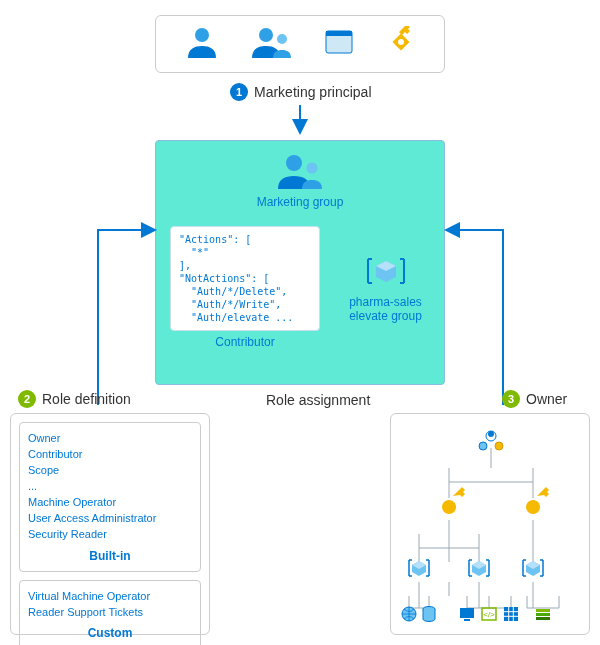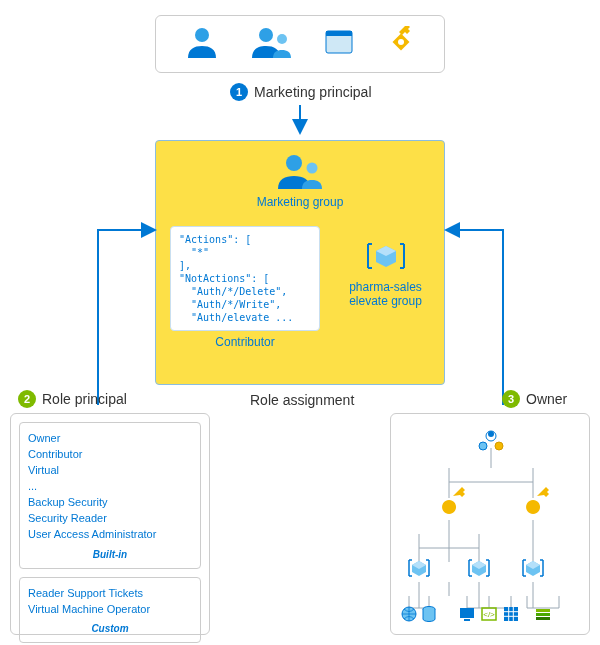--- a/index.html
+++ b/index.html
@@ -29,28 +29,28 @@
   .badge.blue { background: #0078d4; }
   .section-title { display: flex; align-items: center; font-size: 14px; color: #333; }
   .icon-row { display: flex; justify-content: space-around; align-items: center; height: 100%; padding: 6px 12px; }
   .caption { font-size: 12px; text-align: center; color: #333; }
   .caption-blue { font-size: 12px; text-align: center; color: #0078d4; }
   .role-box .inner {
     margin: 8px; padding: 8px;
     border: 1px solid #ccc; border-radius: 4px;
   }
   .role-link { color: #0078d4; font-size: 11px; line-height: 1.45; }
-  .role-cat { color: #0078d4; font-size: 10px; font-weight: bold; text-align: center; margin-top: 6px; font-style: italic; }
+  .role-cat { color: #0078d4; font-size: 12px; font-weight: bold; text-align: center; margin-top: 6px; }
   .code-box {
     background: #fff; border: 1px solid #c9dff0; border-radius: 4px;
     font-family: Consolas, monospace; font-size: 10px; color: #0078d4;
     padding: 6px 8px; white-space: pre; line-height: 1.3;
   }
   .assign-panel {
-    background: #fde047;
+    background: #5eead4;
     border: 1px solid #8abde0;
     border-radius: 4px;
   }
   .scope-panel { padding: 8px; }
   svg.arrow { position: absolute; overflow: visible; }
   .tree-line { stroke: #9aa8b4; stroke-width: 1; fill: none; }
 </style>
 </head>
 <body>
 
@@ -118,35 +118,35 @@
     <div class="code-box">"Actions": [
   "*"
 ],
 "NotActions": [
   "Auth/*/Delete",
   "Auth/*/Write",
   "Auth/elevate ...</div>
     <div class="caption-blue" style="margin-top:4px;">Contributor</div>
   </div>
 
-  <div class="abs" style="left:182px; top:95px; width:95px; text-align:center;">
+  <div class="abs" style="left:182px; top:110px; width:95px; text-align:center;">
     <span>
       <svg width="46" height="40" viewBox="0 0 46 40">
         <path d="M5 8 v24 M5 8 h4 M5 32 h4" stroke="#0078d4" stroke-width="2" fill="none"></path>
         <path d="M41 8 v24 M41 8 h-4 M41 32 h-4" stroke="#0078d4" stroke-width="2" fill="none"></path>
         <polygon points="23,10 33,15 33,26 23,31 13,26 13,15" fill="#6dc3f2"></polygon>
         <polygon points="23,10 33,15 23,20 13,15" fill="#b4e0fa"></polygon>
       </svg>
     </span>
     <div class="caption-blue">pharma-sales</div>
     <div class="caption-blue">elevate group</div>
   </div>
 </div>
 
-<div class="abs caption" style="left:250px; top:392px; font-size:14px;">Role assignment</div>
+<div class="abs caption" style="left:266px; top:392px; font-size:14px;">Role assignment</div>
 
 <svg class="arrow" style="left:93px; top:225px;" width="65" height="180">
   <defs>
       <marker id="ah2" markerWidth="8" markerHeight="8" refX="4" refY="4" orient="auto">
         <path d="M0 0 L8 4 L0 8 z" fill="#0078d4"></path>
       </marker>
     </defs>
   <path d="M5 180 V5 H56" stroke="#0078d4" stroke-width="2" fill="none" marker-end="url(#ah2)"></path>
 </svg>
 
@@ -154,40 +154,40 @@
   <defs>
       <marker id="ah3" markerWidth="8" markerHeight="8" refX="4" refY="4" orient="auto">
         <path d="M0 0 L8 4 L0 8 z" fill="#0078d4"></path>
       </marker>
     </defs>
   <path d="M60 180 V5 H9" stroke="#0078d4" stroke-width="2" fill="none" marker-end="url(#ah3)"></path>
 </svg>
 
 <div class="abs section-title" style="left:18px; top:390px;">
   <span class="badge green">2</span>
-  <span>Role principal</span>
+  <span>Role definition</span>
 </div>
 
 <div class="abs panel role-box" style="left:10px; top:413px; width:200px; height:222px;">
   <div class="inner">
     <div id="builtin-list">
         <div class="role-link">Owner</div>
         <div class="role-link">Contributor</div>
-        <div class="role-link">Virtual</div>
+        <div class="role-link">Scope</div>
         <div class="role-link">...</div>
-        <div class="role-link">Backup Security</div>
+        <div class="role-link">Machine Operator</div>
+        <div class="role-link">User Access Administrator</div>
         <div class="role-link">Security Reader</div>
-        <div class="role-link">User Access Administrator</div>
       </div>
     <div class="role-cat">Built-in</div>
   </div>
   <div class="inner">
     <div id="custom-list">
+        <div class="role-link">Virtual Machine Operator</div>
         <div class="role-link">Reader Support Tickets</div>
-        <div class="role-link">Virtual Machine Operator</div>
       </div>
     <div class="role-cat">Custom</div>
   </div>
 </div>
 
 <div class="abs section-title" style="left:502px; top:390px;">
   <span class="badge green">3</span>
   <span>Owner</span>
 </div>
 

